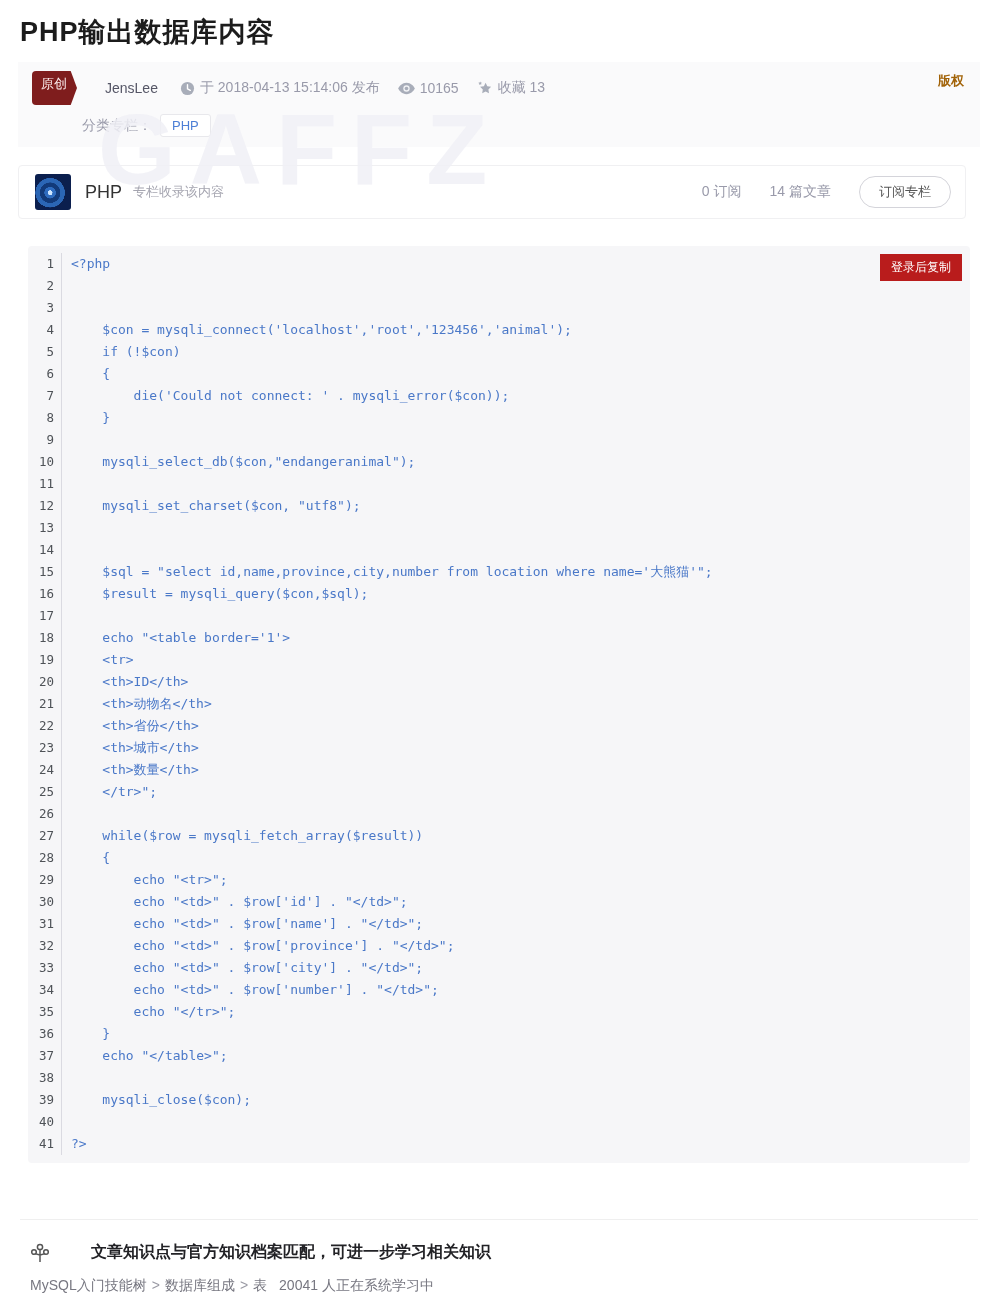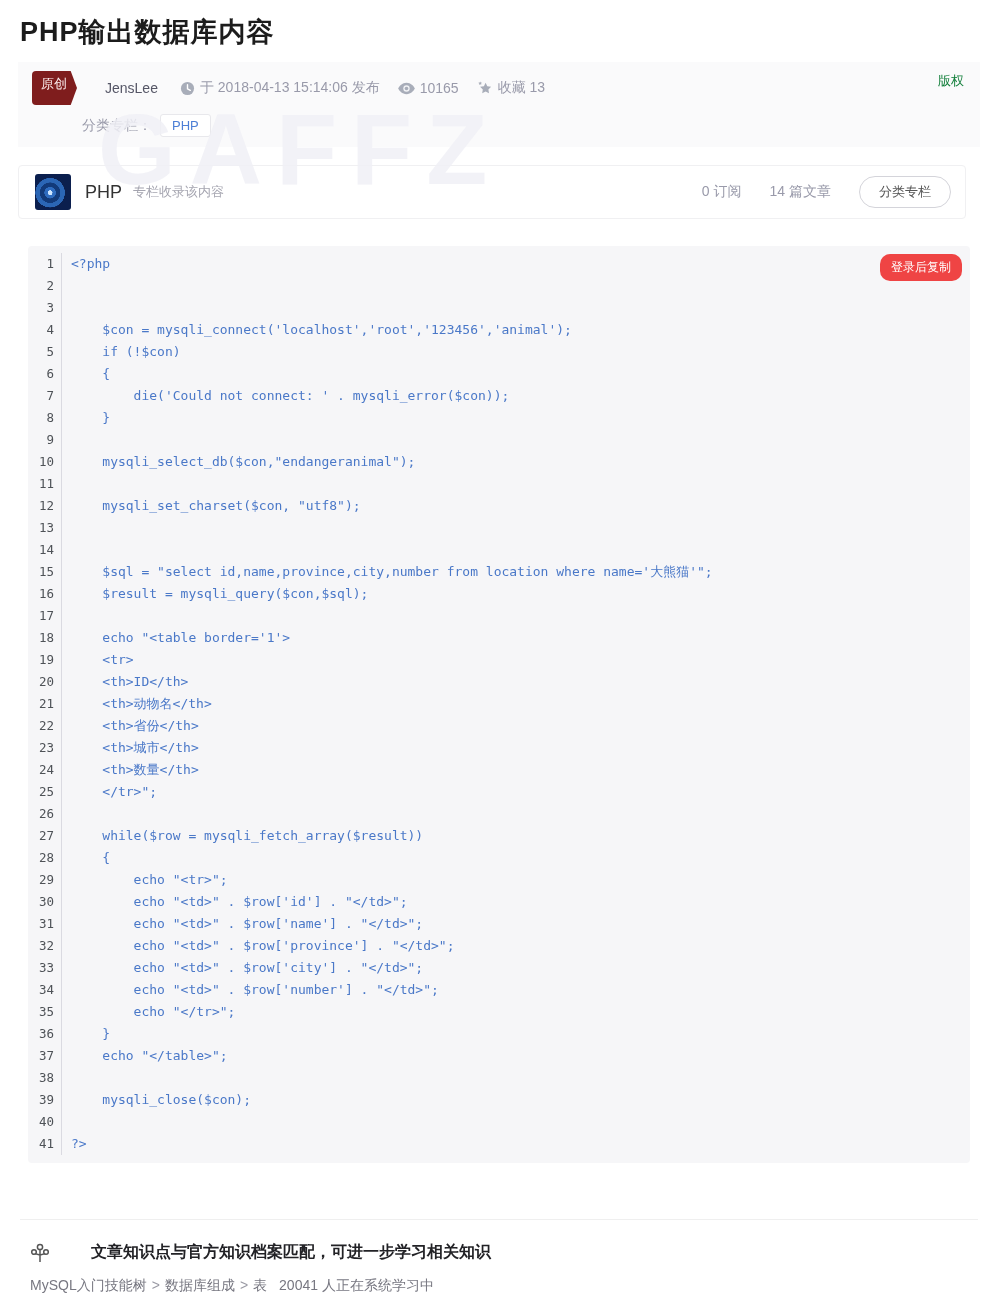--- a/index.html
+++ b/index.html
@@ -22,21 +22,21 @@
   .meta-row1 { display:flex; align-items:center; font-size:14px; color:#999aaa; }
   .badge-original {
     background:#7f1d1d; color:#fdf0f1; font-size:13px;
     padding:4px 10px 12px 9px; border-radius:4px;
     clip-path: polygon(0 0, 86% 0, 100% 50%, 86% 100%, 0 100%);
     margin-right:12px;
   }
   .author { color:#555666; margin-right:22px;margin-left:16px; }
   .meta-item { display:flex; align-items:center; margin-right:18px; color:#999aaa; }
   .meta-item .mi { margin-right:5px; display:inline-flex; }
-  .copyright { position:absolute; right:16px; top:10px; color:#15803d; font-size:13px; }
+  .copyright { position:absolute; right:16px; top:10px; color:#a16207; font-size:13px;font-weight:bold; }
   .meta-row2 { display:flex; align-items:center; margin:9px 0 0 50px; font-size:14px; color:#999aaa; }
   .tag-php {
     background:#fff; border:1px solid #e8e8ec; border-radius:3px;
     color:#4d7fd6; font-size:13px; padding:3px 11px; margin-left:8px;
   }
 
   
   .watermark {
     position:absolute; left:98px; top:92px; z-index:5;
     font-size:100px; font-weight:bold; letter-spacing:14px;
@@ -66,21 +66,21 @@
 
   
   .code-block {
     position:relative;
     margin:27px 28px 0 28px;
     background:#f6f6f8; border-radius:4px;
     padding:7px 0 8px 0;
   }
   .copy-btn {
     position:absolute; top:8px; right:8px; z-index:6;
-    background:#ef4444; color:#fff; border:none; border-radius:10px;
+    background:#b91c1c; color:#fff; border:none; border-radius:0;
     font-size:12px; padding:5px 11px; cursor:pointer;
     font-family:"Liberation Sans", sans-serif;
   }
   .code-line { display:flex; height:22px; line-height:22px; }
   .ln {
     flex:0 0 34px; text-align:right; padding-right:7px;
     font-family:"DejaVu Sans Mono", monospace; font-size:12.5px; color:#4e5257;
     border-right:1px solid #dadae1;
   }
   .lc {
@@ -145,21 +145,21 @@
 
 <div class="watermark">GAFFZ</div>
 
 <div class="column-card">
   <div class="column-icon"></div>
   <span class="column-name">PHP</span>
   <span class="column-desc">专栏收录该内容</span>
   <div class="column-right">
     <span class="column-stat">0 订阅</span>
     <span class="column-stat">14 篇文章</span>
-    <button class="subscribe-btn">分类专栏</button>
+    <button class="subscribe-btn">订阅专栏</button>
   </div>
 </div>
 
 <div class="code-block">
   <button class="copy-btn">登录后复制</button>
   <div id="code-lines">
       <div class="code-line">
         <span class="ln">1</span>
         <span class="lc">&lt;?php</span>
       </div>

